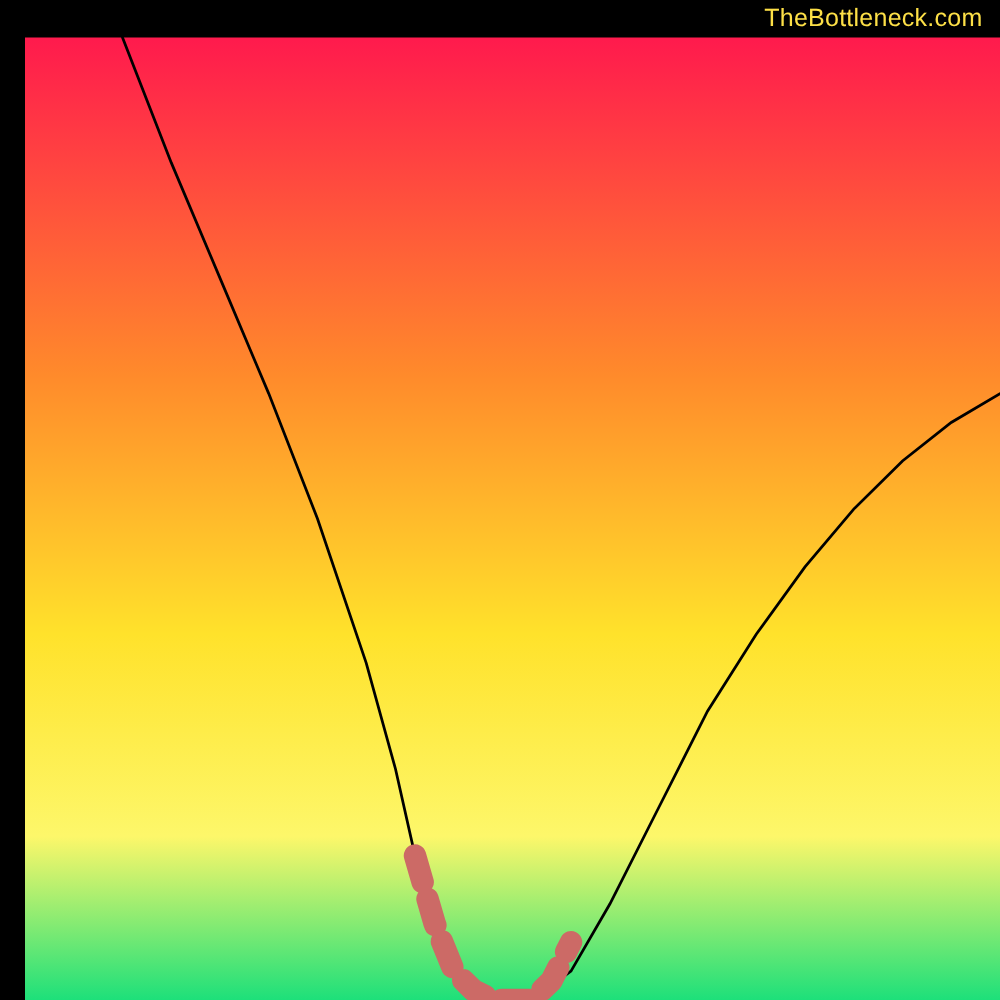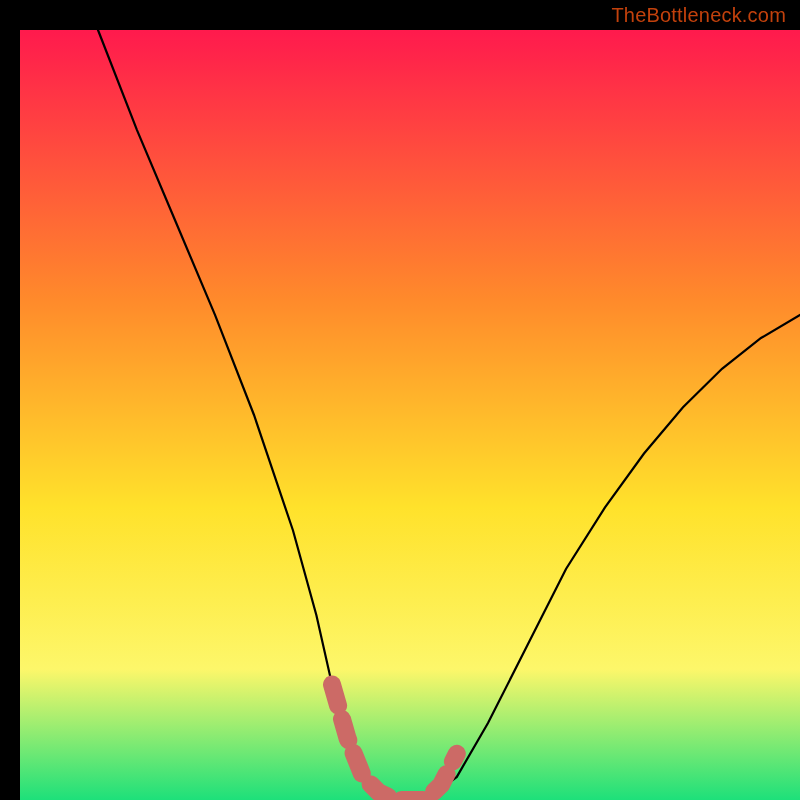--- a/index.html
+++ b/index.html
@@ -14,21 +14,21 @@
   .stage {
     position: relative;
     width: 800px;
     height: 800px;
     background: #000;
   }
   .watermark {
     position: absolute;
     top: 4px;
     right: 14px;
-    color: #c2410c;
+    color: #fde047;
     font-size: 20px;
     letter-spacing: 0.2px;
     font-weight: 500;
     z-index: 10;
   }
   svg.plot {
     position: absolute;
     left: 0;
     top: 0;
   }

